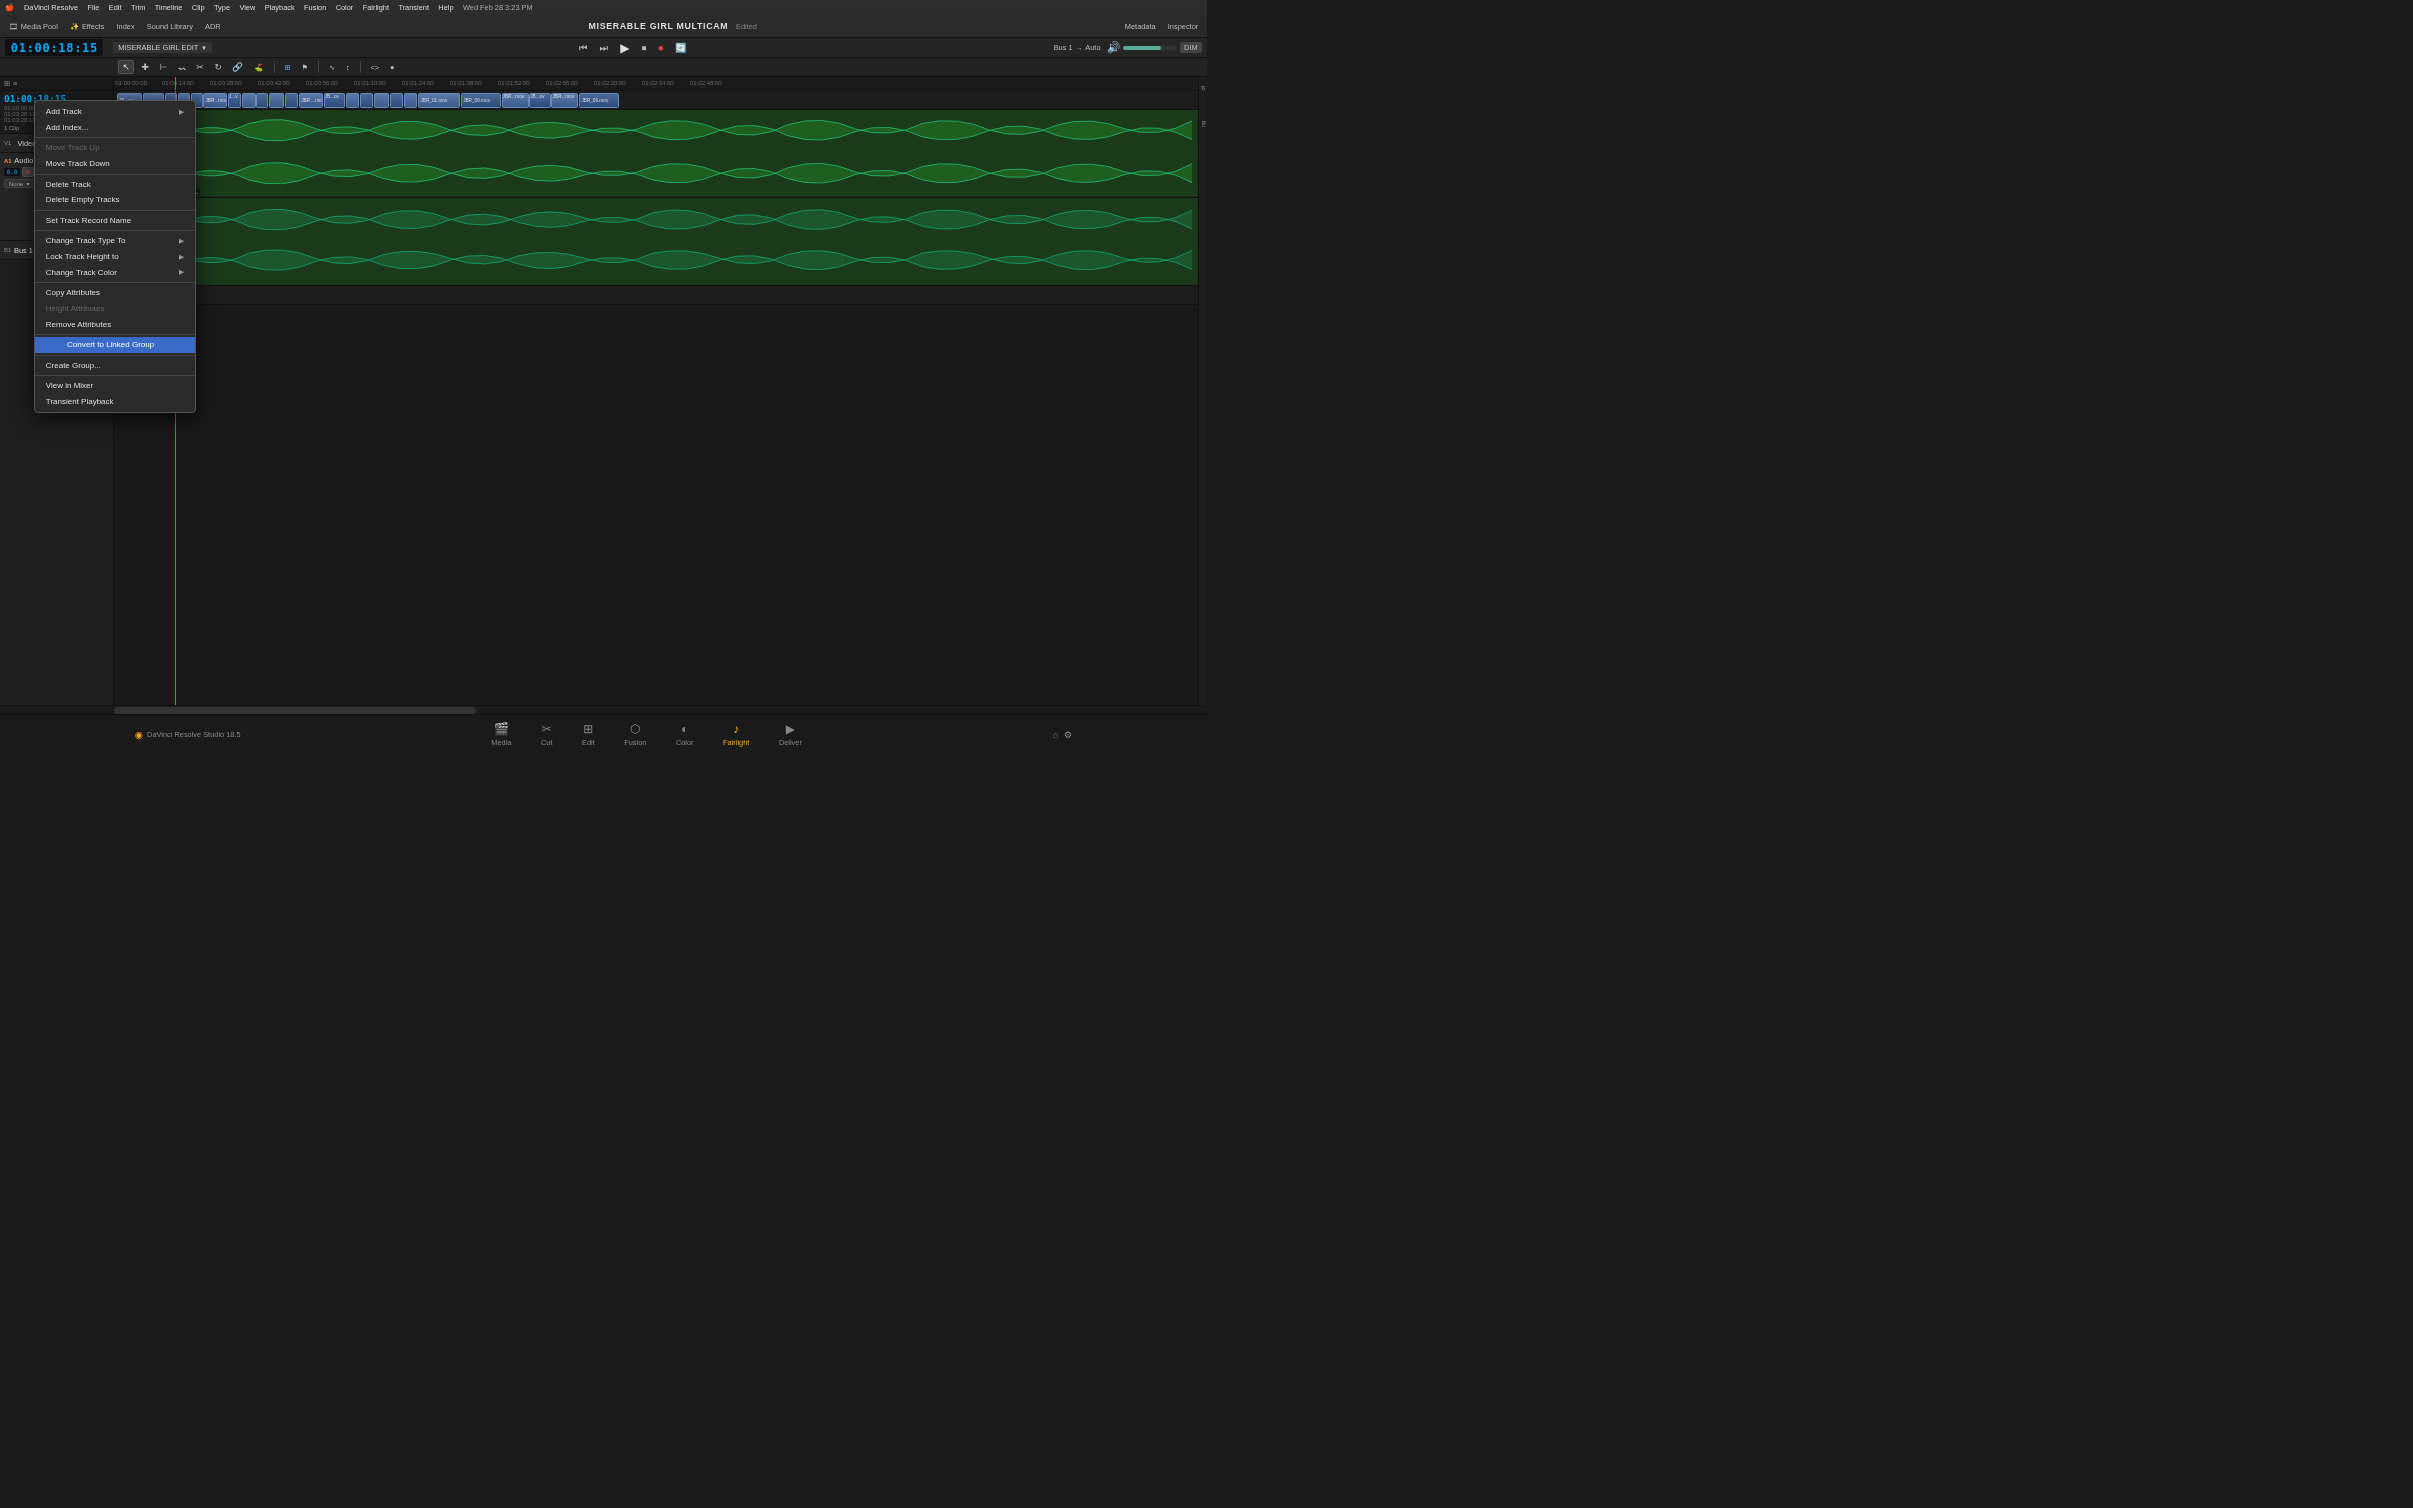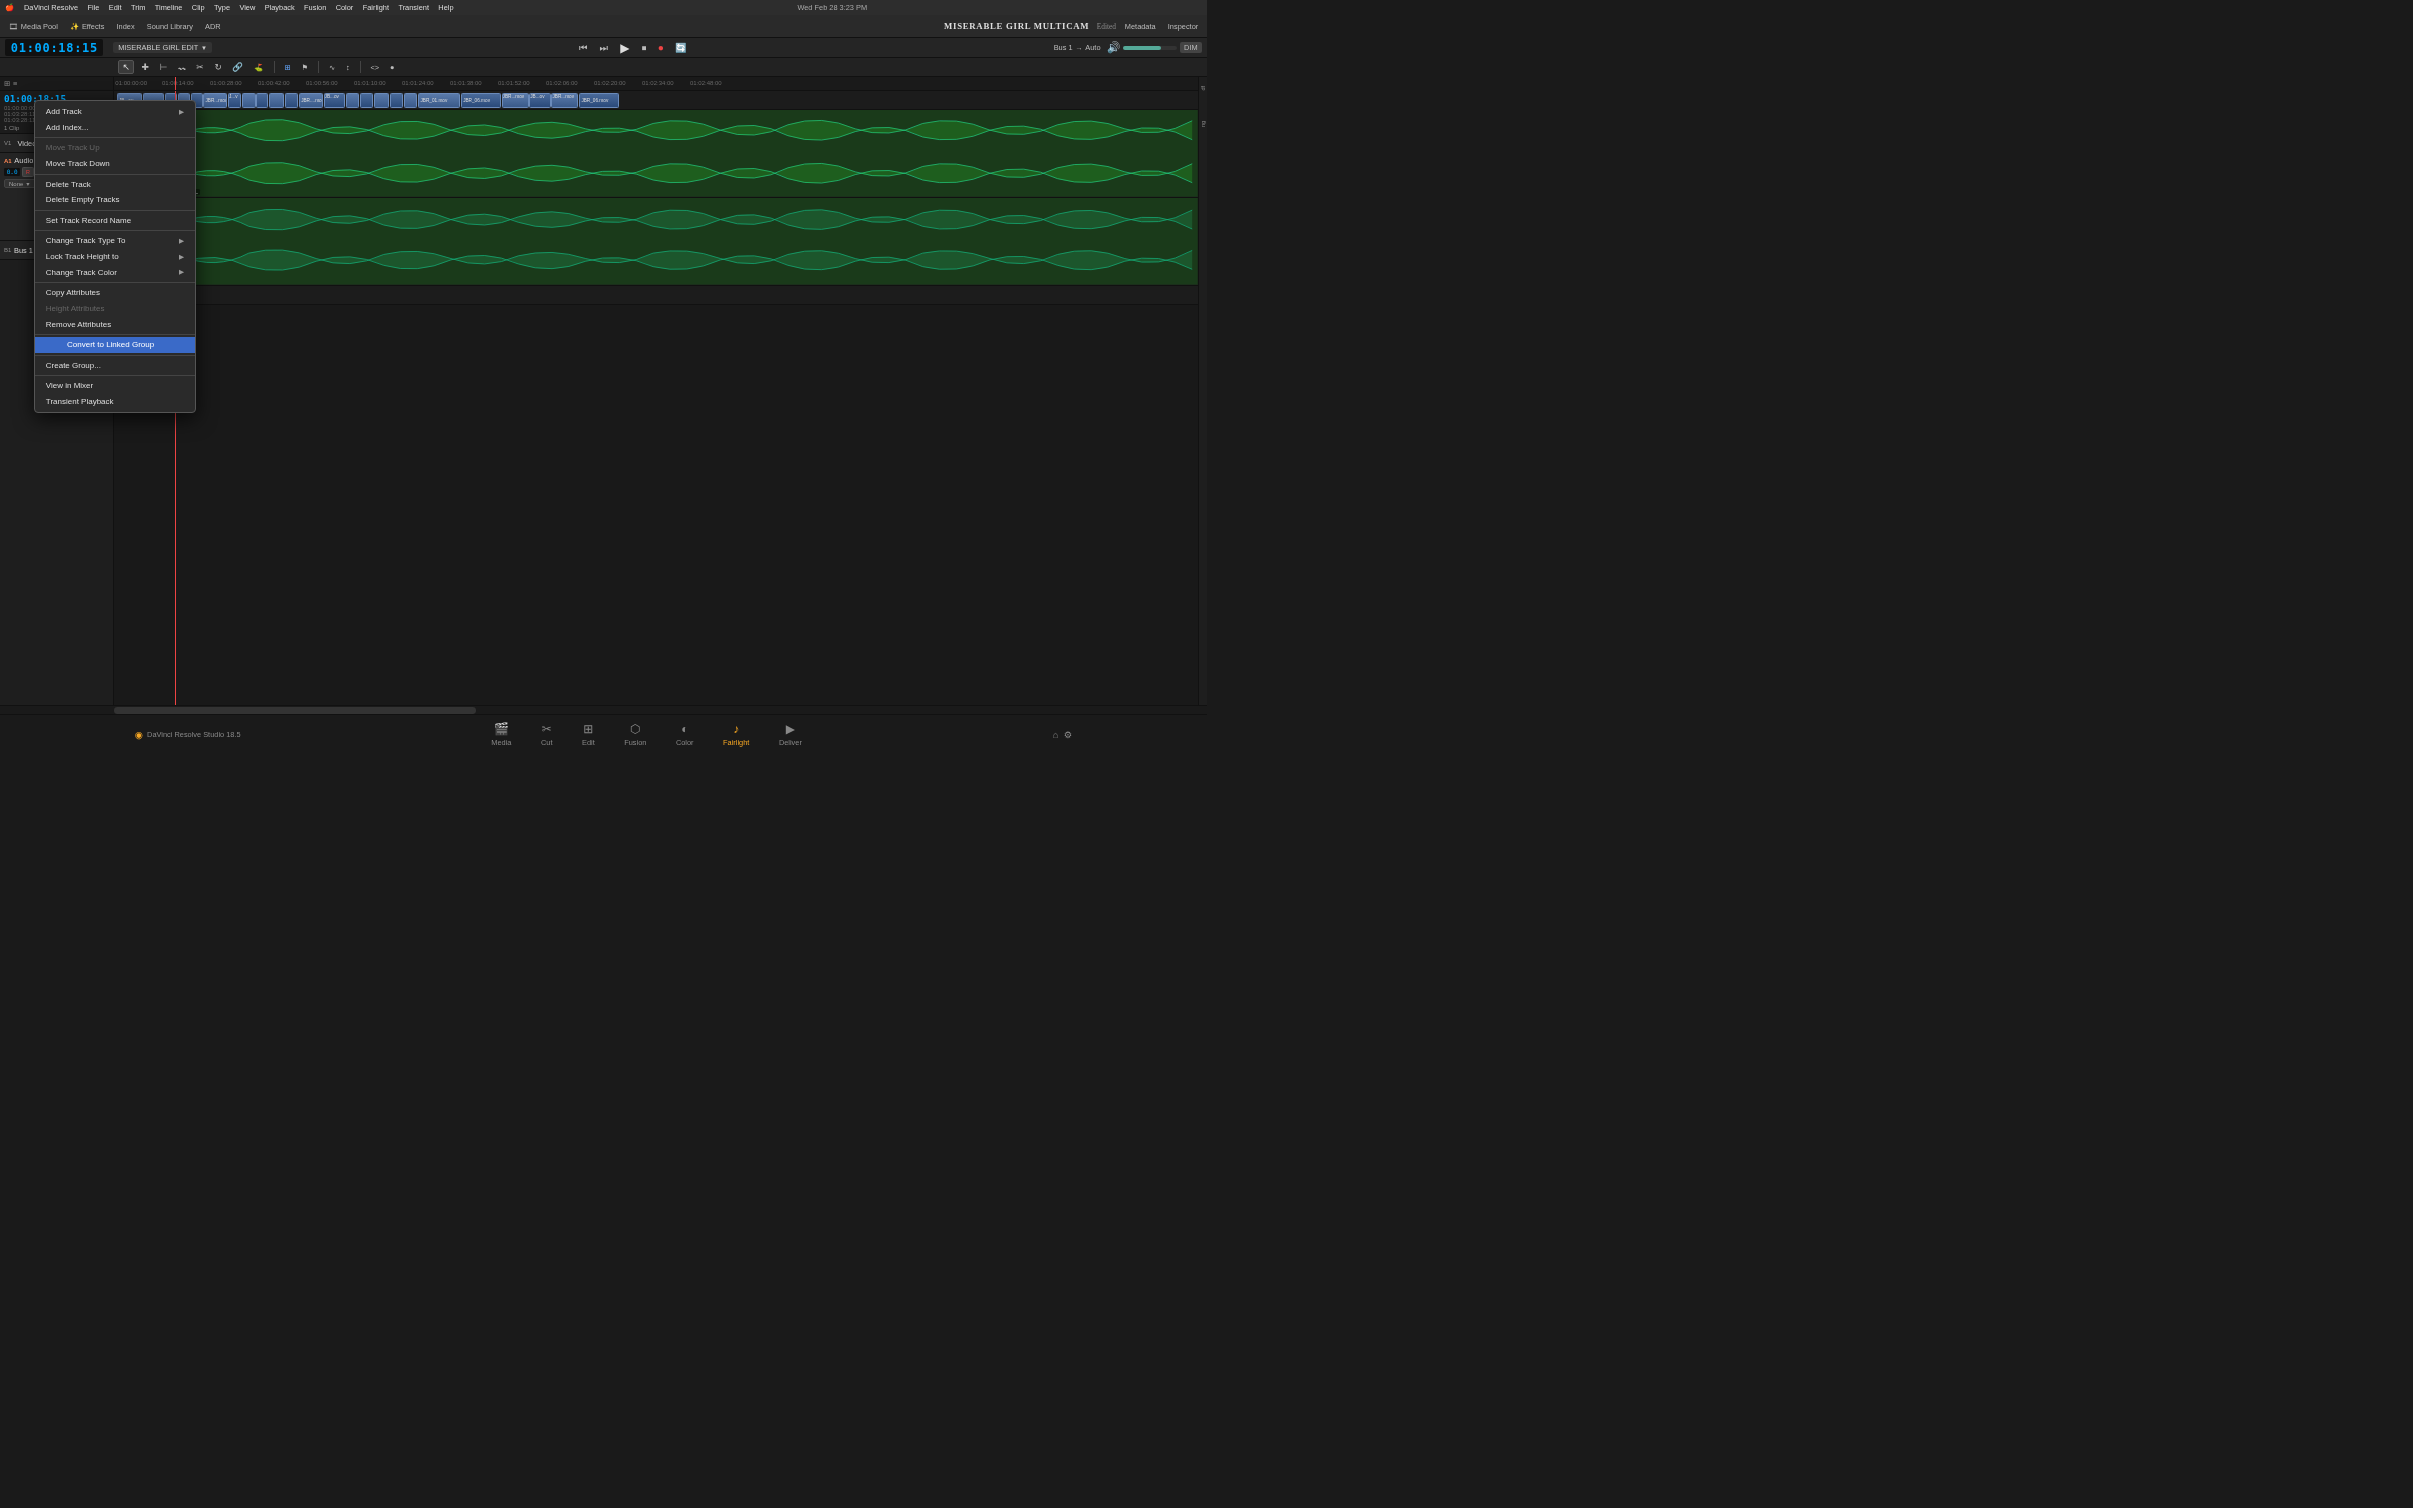--- a/index.html
+++ b/index.html
@@ -212,42 +212,42 @@
     <span>Clip</span>
     <span>Type</span>
     <span>View</span>
     <span>Playback</span>
     <span>Fusion</span>
     <span>Color</span>
     <span>Fairlight</span>
     <span>Transient</span>
     <span>Help</span>
   </div>
-  <div style="flex:1; text-align:center; font-size:7.4px; color:#aaa;">Wed Feb 28  3:23 PM</div>
+  <div style="flex:1; text-align:left; font-size:7.4px; color:#aaa;">Wed Feb 28  3:23 PM</div>
 </div>
 
 <div class="toolbar">
   <button class="toolbar-btn">
     <span>🎞</span>
     <span>Media Pool</span>
   </button>
   <button class="toolbar-btn">
     <span>✨</span>
     <span>Effects</span>
   </button>
   <button class="toolbar-btn">
     <span>Index</span>
   </button>
   <button class="toolbar-btn">
     <span>Sound Library</span>
   </button>
   <button class="toolbar-btn">
     <span>ADR</span>
   </button>
-  <div style="flex:1; text-align:right;font-family:Liberation Serif, serif;">
+  <div style="flex:1; text-align:center;">
     <span style="font-size:8.8px; font-weight:600; color:#ddd; letter-spacing:0.7px;">MISERABLE GIRL MULTICAM</span>
     <span style="font-size:7.4px; color:#888; margin-left:5.4px;">Edited</span>
   </div>
   <button class="toolbar-btn">Metadata</button>
   <button class="toolbar-btn">Inspector</button>
 </div>
 
 <div class="secondary-toolbar">
   <div class="time-display">01:00:18:15</div>
 

